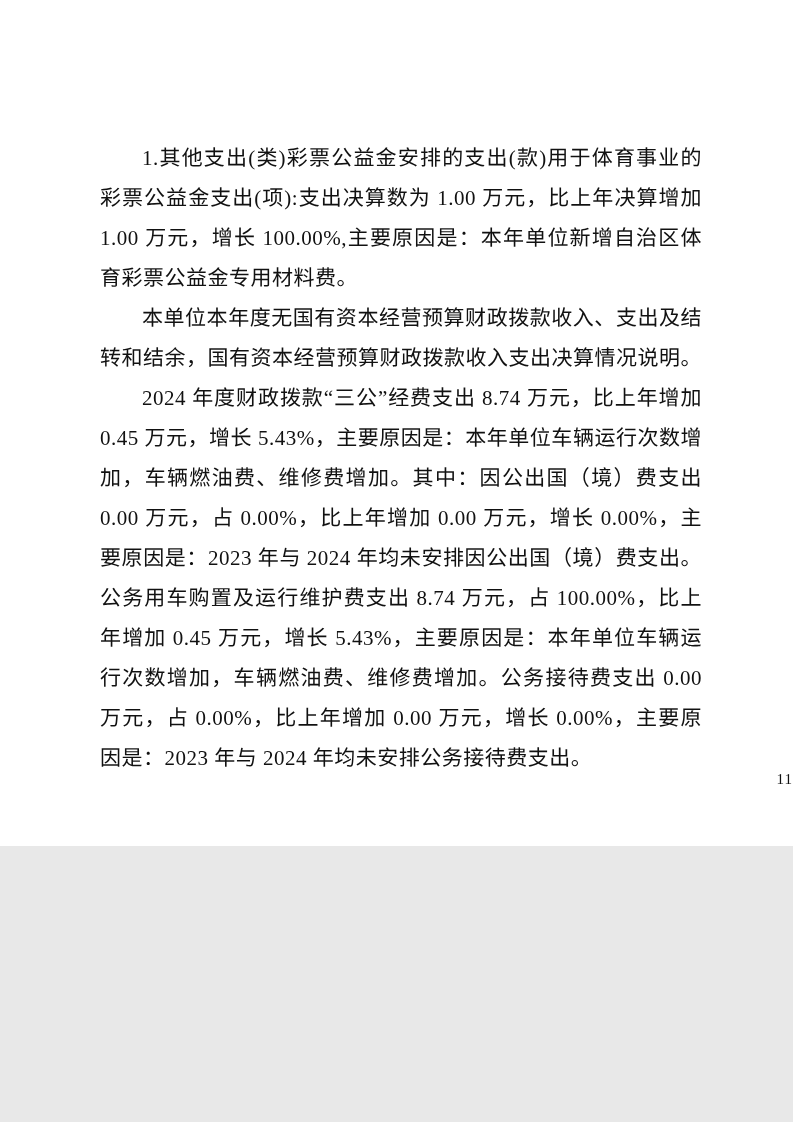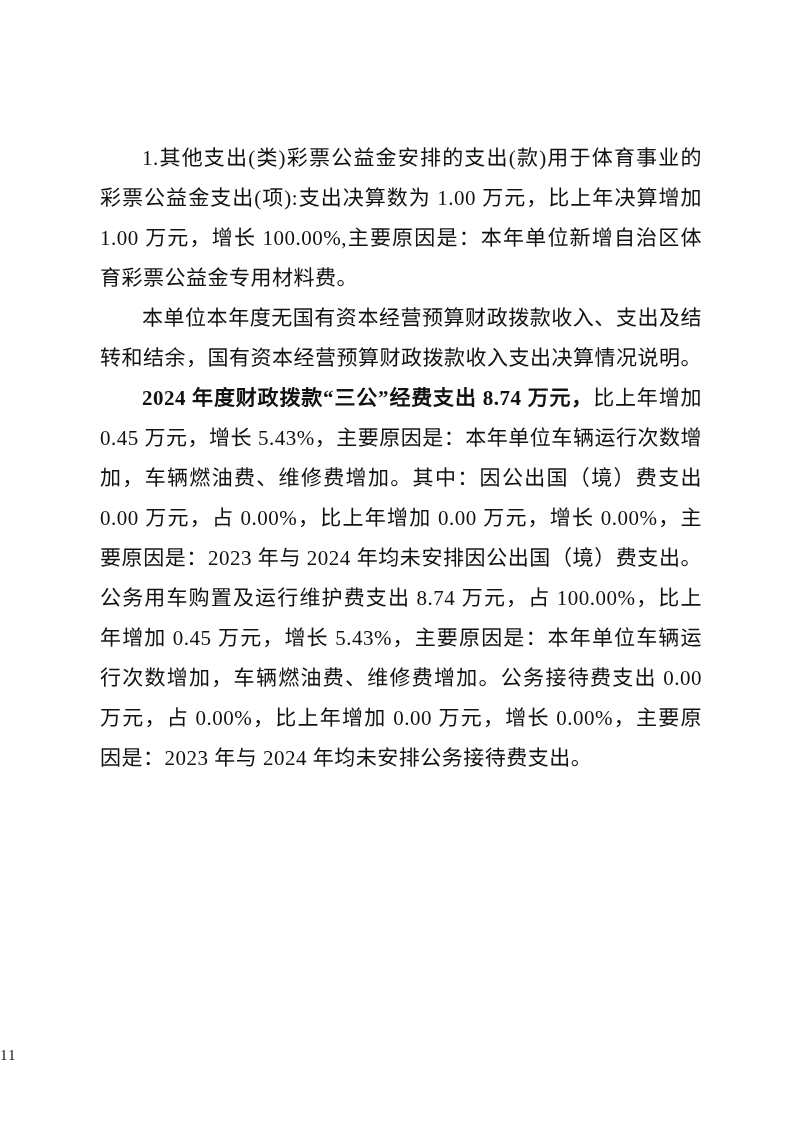--- a/index.html
+++ b/index.html
@@ -3,21 +3,21 @@
 <meta charset="utf-8">
 <style>
   html, body {
     margin: 0;
     padding: 0;
     background: #e8e8e8;
   }
   .page {
     position: relative;
     width: 793px;
-    height: 1122px;
+    height: 846px;
     margin: 0 auto;
     background: #ffffff;
     color: #111111;
     font-family: "Liberation Serif", "DejaVu Serif", serif;
     overflow: hidden;
     box-sizing: border-box;
   }
   .content {
     position: absolute;
     top: 138px;
@@ -37,28 +37,28 @@
   .indent {
     text-indent: 2em;
   }
   .heading {
     font-family: "Liberation Sans", "DejaVu Sans", sans-serif;
     font-weight: 700;
     text-align: left;
     letter-spacing: 1px;
   }
   .bold {
-    font-weight: 700;
+    font-weight: 400;
   }
   .page-footer {
     position: absolute;
     bottom: 58px;
     left: 0;
     width: 100%;
-    text-align: left;
+    text-align: right;
     font-size: 15px;
     letter-spacing: 1px;
     color: #111111;
   }
 </style>
 </head>
 <body>
 
 <div class="page">
   <div class="content">

